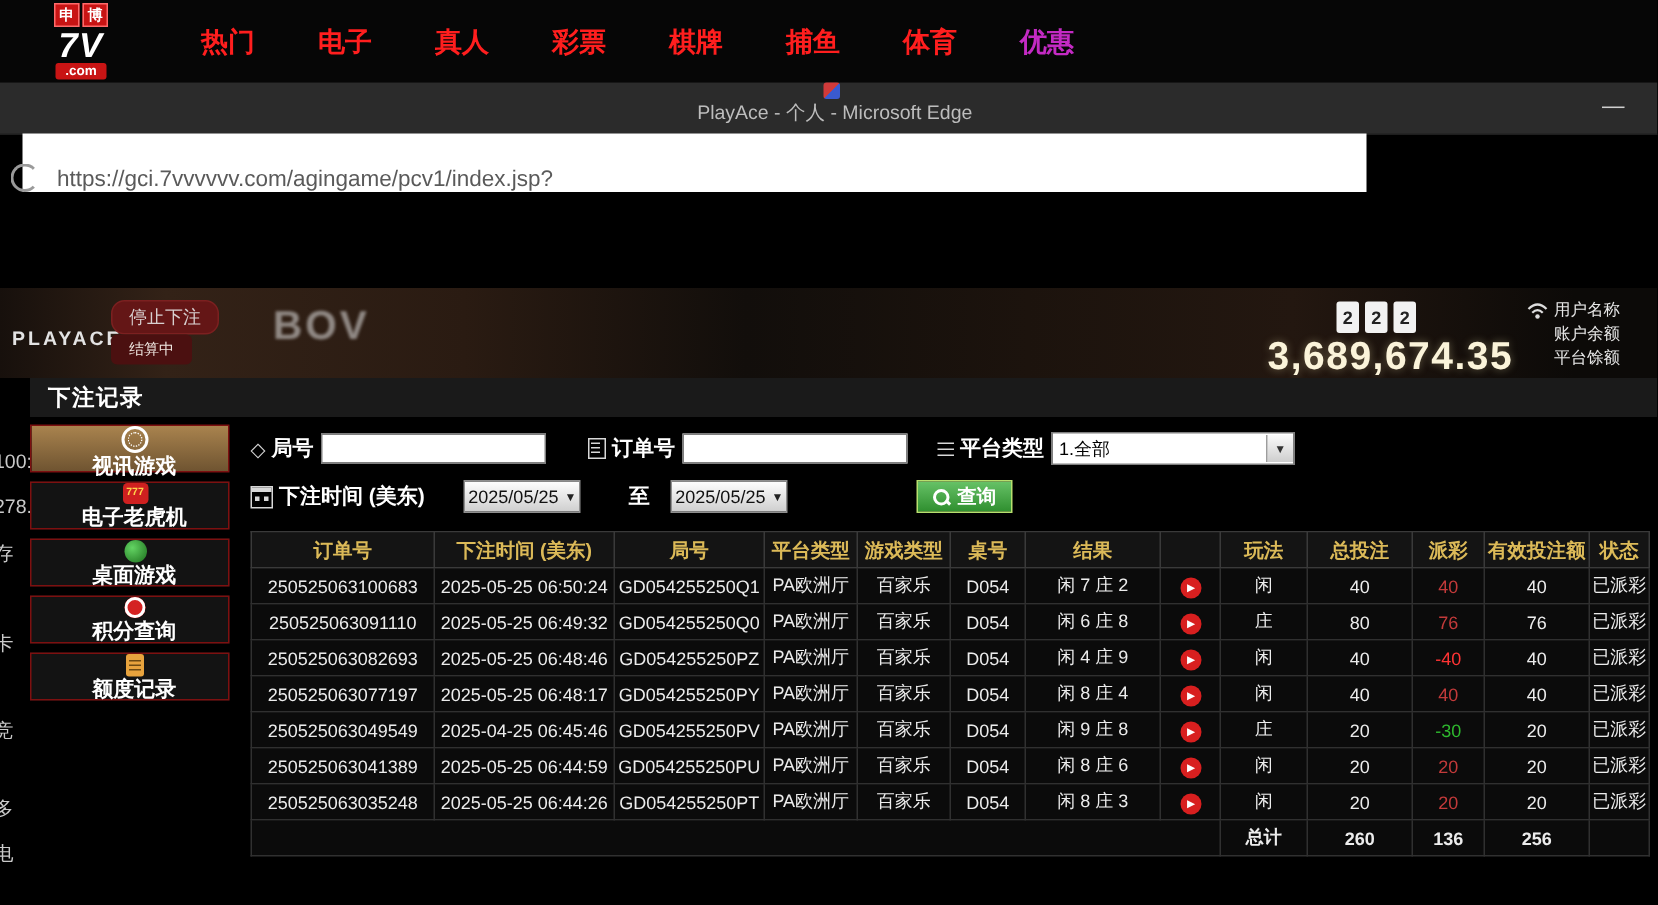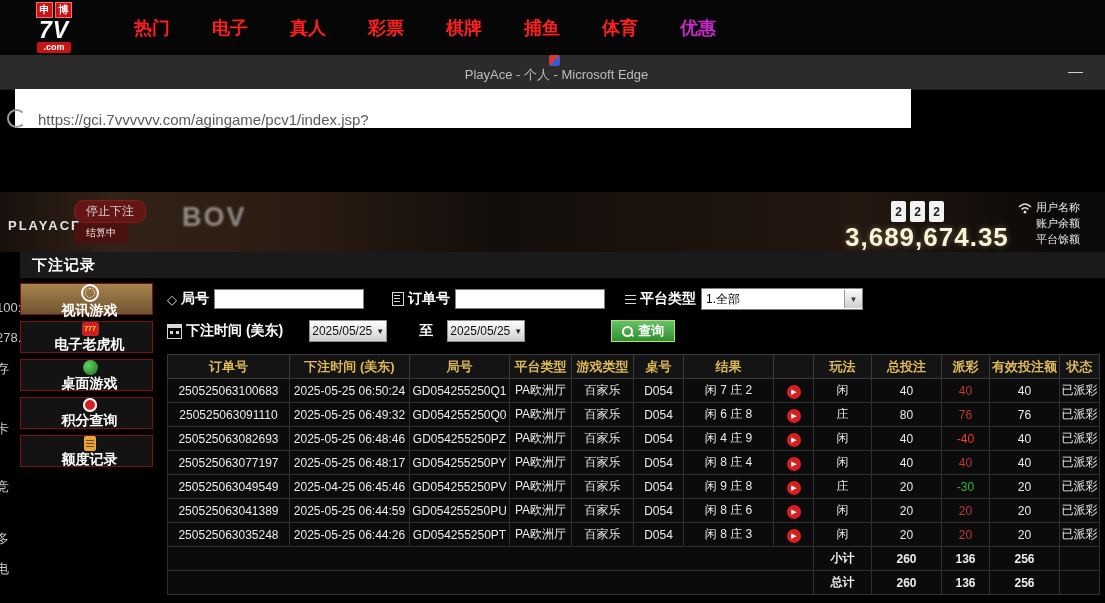--- a/index.html
+++ b/index.html
@@ -373,28 +373,20 @@
                 <td>闲 8 庄 3</td>
                 <td><span class="play-btn">▶</span></td>
                 <td>闲</td>
                 <td>20</td>
                 <td style="color: rgb(194, 58, 58);">20</td>
                 <td>20</td>
                 <td class="status-paid">已派彩</td>
               </tr>
               <tr>
                 <td colspan="8"></td>
-                <td class="sum-label">小计</td>
-                <td class="sum-val">260</td>
-                <td class="sum-val">136</td>
-                <td class="sum-val">256</td>
-                <td></td>
-              </tr>
-              <tr>
-                <td colspan="8"></td>
                 <td class="sum-label">总计</td>
                 <td class="sum-val">260</td>
                 <td class="sum-val">136</td>
                 <td class="sum-val">256</td>
                 <td></td>
               </tr>
             </tbody>
         </table>
 
       </div>

